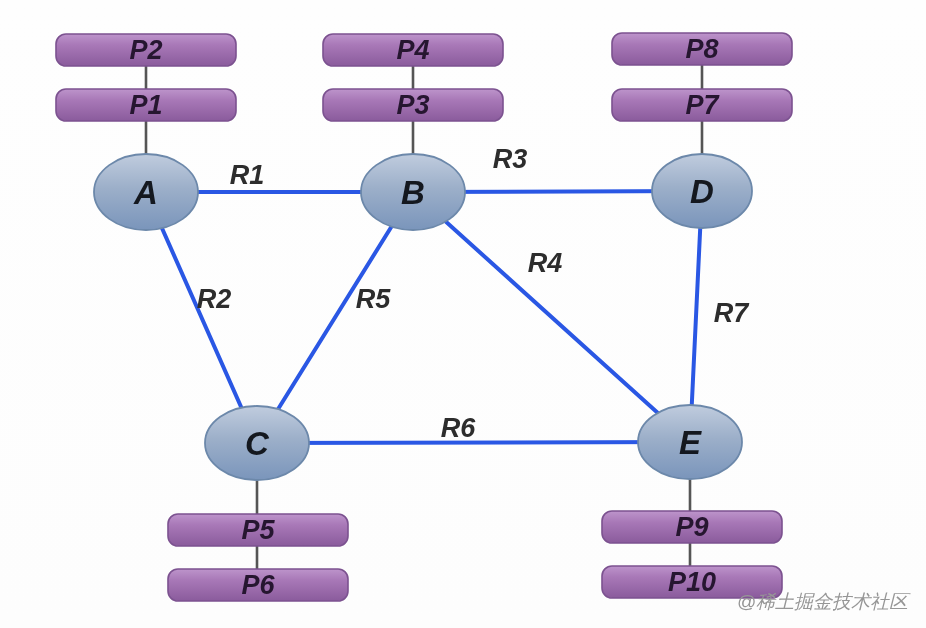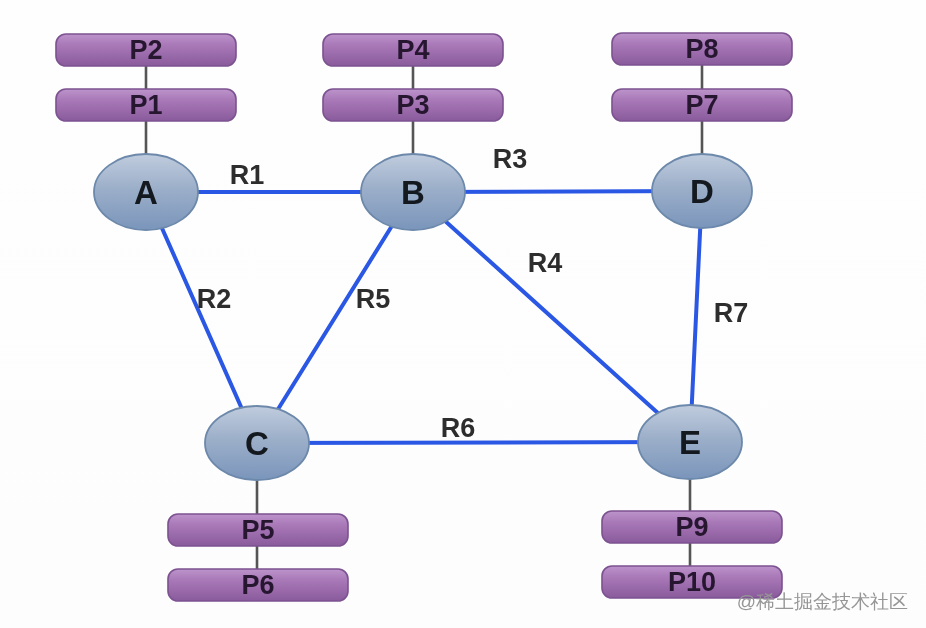--- a/index.html
+++ b/index.html
@@ -9,20 +9,21 @@
     height: 628px;
     background: #ffffff;
     overflow: hidden;
     font-family: "Liberation Sans", sans-serif;
   }
   .stage {
     position: relative;
     width: 926px;
     height: 628px;
     background: linear-gradient(180deg, #fefefe 0%, #fdfdfd 100%);
+    font-style: italic;
   }
   svg { display: block; }
   .link-line {
     stroke: #2a57e4;
     stroke-width: 4;
     stroke-linecap: round;
     fill: none;
   }
   .connector-line {
     stroke: #555555;

